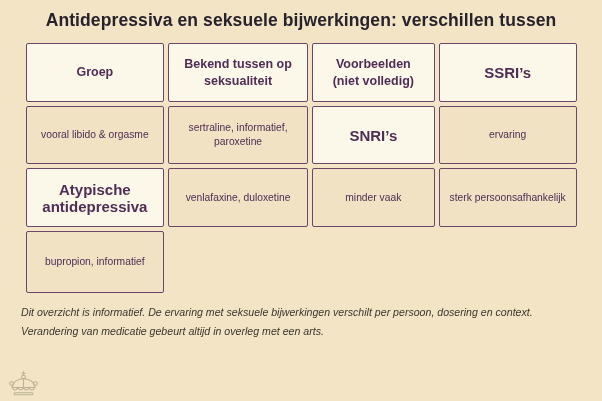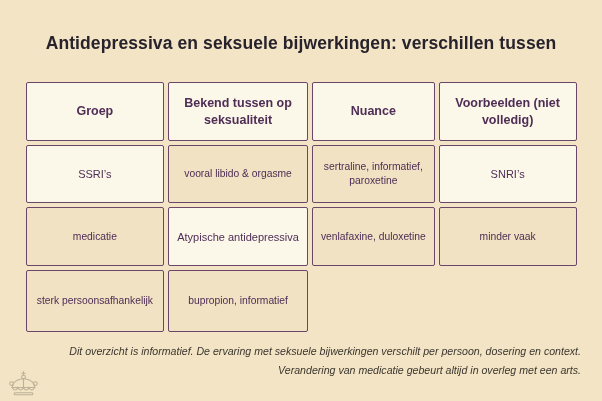--- a/index.html
+++ b/index.html
@@ -14,33 +14,33 @@
     overflow: hidden;
     font-family: "Liberation Sans", sans-serif;
   }
   .page {
     width: 602px;
     height: 401px;
     position: relative;
   }
   .title {
     margin: 0;
-    padding-top: 29px;
+    padding-top: 6px;
     text-align: center;
     font-size: 17.5px;
     font-weight: 700;
     line-height: 29px;
     color: #27222b;
     letter-spacing: 0.1px;
   }
   .title-line { display: block; }
 
   .table {
     width: 551px;
-    margin: 24px auto 0 auto;
+    margin: 8px auto 0 auto;
     display: grid;
     grid-template-columns: 140fr 141fr 124fr 139fr;
     grid-template-rows: 59px 58px 59px 62px;
     gap: 4px;
   }
   .cell {
     border: 1.6px solid #6a4668;
     border-radius: 2px;
     display: flex;
     align-items: center;
@@ -51,33 +51,33 @@
   }
   .cell.ivory { background: #fbf8ea; }
   .cell.tan   { background: #f0e2c3; }
   .cell.head {
     font-size: 12.5px;
     font-weight: 700;
     line-height: 1.3;
     padding: 2px 12px;
   }
   .cell.group {
-    font-size: 11px;
-    font-weight: 400;
+    font-size: 15px;
+    font-weight: 700;
     padding: 6px 6px;
   }
   .cell.data {
     font-size: 10.3px;
     line-height: 1.35;
     padding: 2px 6px;
   }
   .footer {
     margin: 10px auto 0 auto;
     width: 560px;
-    text-align: right;
+    text-align: left;
     font-size: 10.6px;
     font-style: italic;
     line-height: 19px;
     color: #3b362e;
   }
   .footer-line { display: block; }
   .watermark {
     position: absolute;
     left: 8px;
     bottom: 4px;
@@ -92,29 +92,28 @@
 <div class="page">
 
   <h1 class="title">
     <span class="title-line">Antidepressiva en seksuele bijwerkingen: verschillen tussen</span>
   </h1>
 
   <div class="table">
 
     <div class="cell head ivory">Groep</div>
     <div class="cell head ivory">Bekend tussen op seksualiteit</div>
-    <div class="cell head ivory">Nuance</div>
     <div class="cell head ivory">Voorbeelden (niet volledig)</div>
 
     <div class="cell group ivory">SSRI’s</div>
     <div class="cell data tan">vooral libido &amp; orgasme</div>
     <div class="cell data tan">sertraline, informatief, paroxetine</div>
 
     <div class="cell group ivory">SNRI’s</div>
-    <div class="cell data tan">medicatie</div>
+    <div class="cell data tan">ervaring</div>
     <div class="cell group ivory">Atypische antidepressiva</div>
 
     <div class="cell data tan">venlafaxine, duloxetine</div>
     <div class="cell data tan">minder vaak</div>
     <div class="cell data tan">sterk persoonsafhankelijk</div>
     <div class="cell data tan">bupropion, informatief</div>
   </div>
 
   <p class="footer">
     <span class="footer-line">Dit overzicht is informatief. De ervaring met seksuele bijwerkingen verschilt per persoon, dosering en context.</span>

